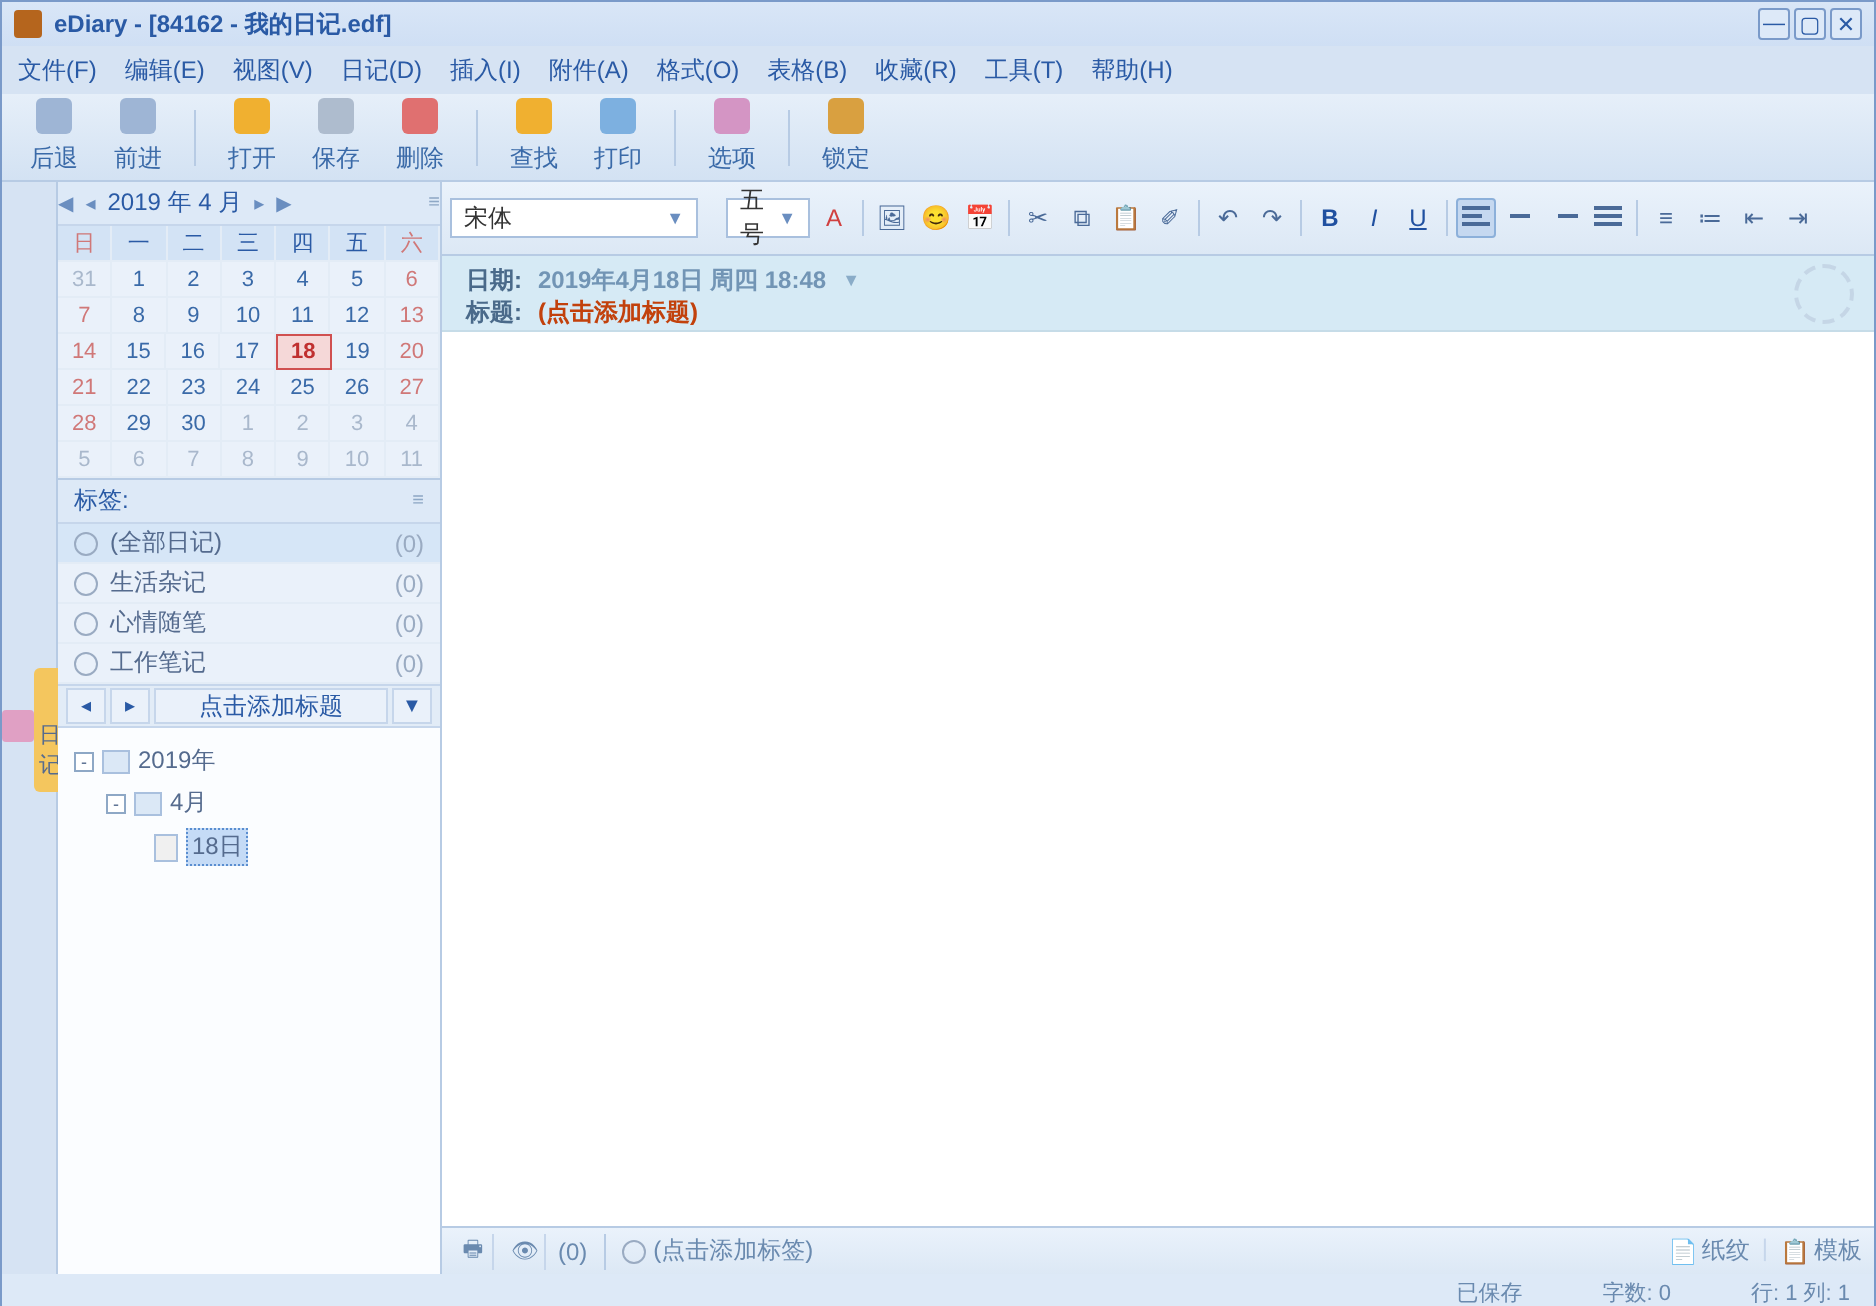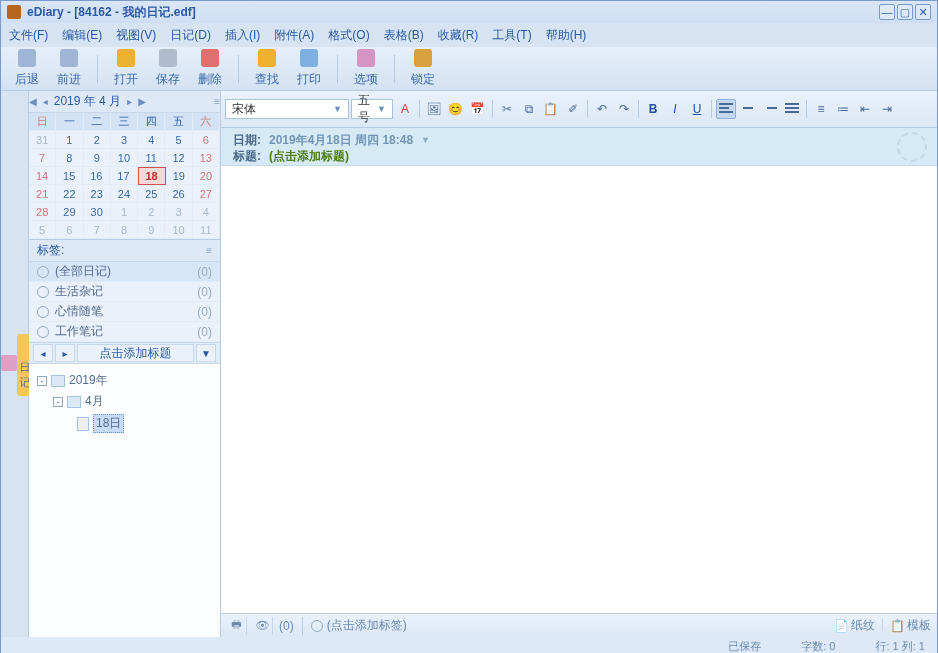--- a/index.html
+++ b/index.html
@@ -47,31 +47,31 @@
 .today-btn { flex:1; height:18px; border:1px solid #c6d6eb; background:#eaf1fa; color:#2a5aa5; font-size:12px; display:inline-flex; align-items:center; justify-content:center; cursor:pointer; }
 .tree { flex:1; background:#fbfdff; padding:6px 8px; overflow:auto; }
 .tree-row { display:flex; align-items:center; gap:4px; font-size:12px; color:#556b8e; padding:2px 0; cursor:pointer; }
 .tree-row .box { width:10px; height:10px; border:1px solid #8ea8c6; background:#fff; text-align:center; line-height:8px; font-size:9px; }
 .tree-row .fic { width:14px; height:12px; background:#dbe8f6; border:1px solid #a9c0de; }
 .tree-row .dic { width:12px; height:14px; background:#f0f0f0; border:1px solid #a9c0de; }
 .tree-row.sel span:last-child { background:#c5dbf6; border:1px dotted #5a8ed0; padding:0 2px; }
 .content { flex:1; display:flex; flex-direction:column; background:#fff; }
 .ed-toolbar { height:26px; background:linear-gradient(#eaf2fb,#dce8f5); border-bottom:1px solid #b7cbe4; display:flex; align-items:center; padding:18px 4px; gap:2px; }
 .combo { height:20px; border:1px solid #a9c0de; background:#fff; display:flex; align-items:center; padding:0 6px; font-size:12px; color:#333; cursor:pointer; }
-.combo.font{width:124px;} .combo.size{width:42px;}
+.combo.font{width:124px;} .combo.size{width:42px;margin-left:12px;}
 .combo .dd { margin-left:auto; color:#6a8ec0; font-size:9px; }
 .edbtn { width:20px; height:20px; display:inline-flex; align-items:center; justify-content:center; font-size:12px; color:#4a6a98; cursor:pointer; border-radius:2px; }
 .edbtn.b{font-weight:bold;color:#2050a0;} .edbtn.i{font-style:italic;color:#2050a0;} .edbtn.u{text-decoration:underline;color:#2050a0;}
 .align-ic{width:14px;height:12px;display:flex;flex-direction:column;gap:2px;}
 .align-ic span{height:2px;background:#4a6a98;}
 .sep2{width:1px;height:18px;background:#b7cbe4;margin:0 2px;}
 .header-band { height:38px; background:#d6eaf5; padding:4px 12px; border-bottom:1px solid #c6dce8; position:relative;font-weight:bold; }
 .header-band .row { display:flex; align-items:center; gap:8px; font-size:12px; color:#4a6a8a; height:16px; }
 .header-band .date-val { color:#7295b5; }
-.header-band .title-ph { color:#4d7c0f; }
+.header-band .title-ph { color:#c2410c; }
 .stamp { position:absolute; right:10px; top:4px; width:30px; height:30px; border:2px dashed #c5d6e6; border-radius:50%; }
 .editor { flex:1; background:#fff; }
 .ed-status { height:24px; background:linear-gradient(#eaf2fb,#dce8f5); border-top:1px solid #b7cbe4; display:flex; align-items:center; padding:0 6px; gap:6px; font-size:12px; color:#6a8aaf; }
 .sbtn { width:20px; height:18px; display:inline-flex; align-items:center; justify-content:center; border-right:1px solid #c6d6eb; font-size:11px; color:#6a8aaf; cursor:pointer; }
 .status-tag { display:flex; align-items:center; gap:4px; }
 .status-r { margin-left:auto; display:flex; gap:6px; }
 .status-r .slk { display:flex; align-items:center; gap:2px; cursor:pointer; }
 .bottom-bar { height:18px; background:#dde9f7; display:flex; align-items:center; padding:0 12px; font-size:11px; color:#6a8aaf; gap:40px; justify-content:flex-end; }
 </style>
 </head>

